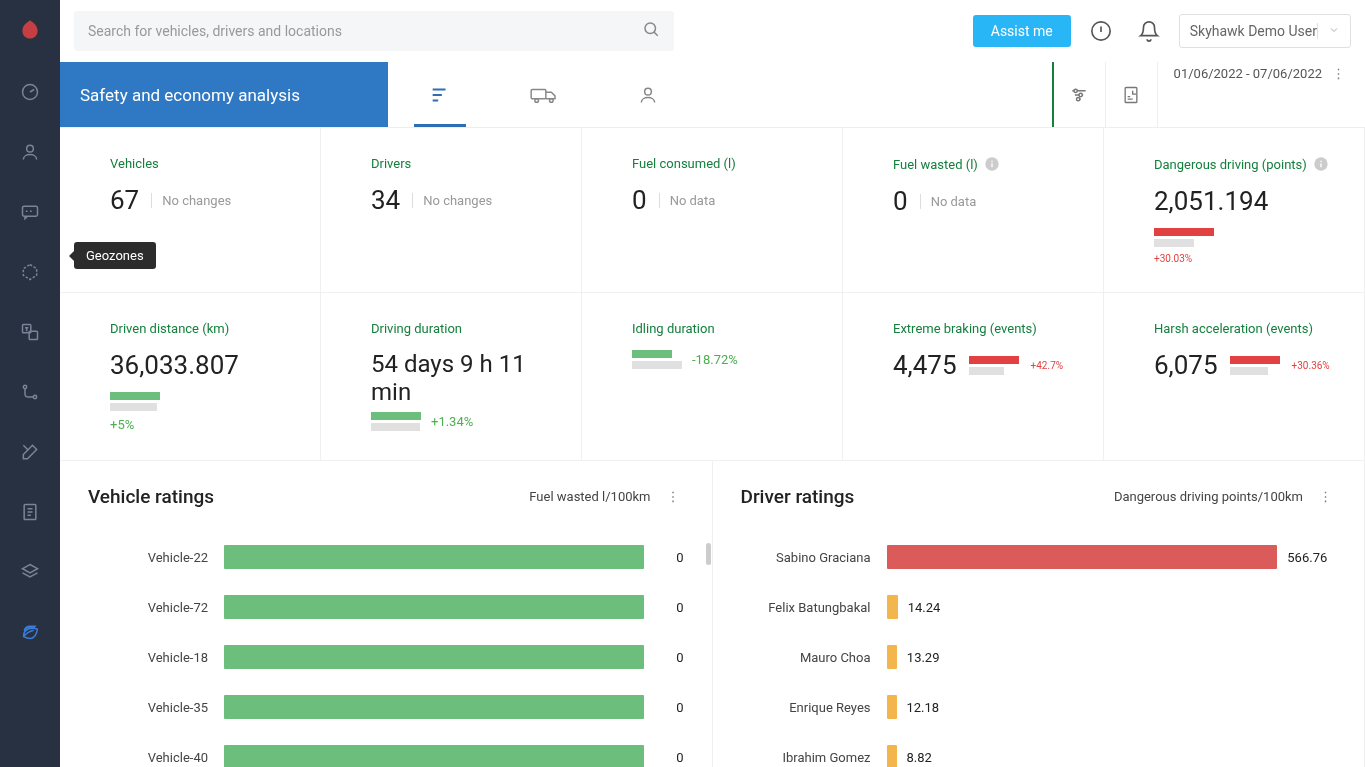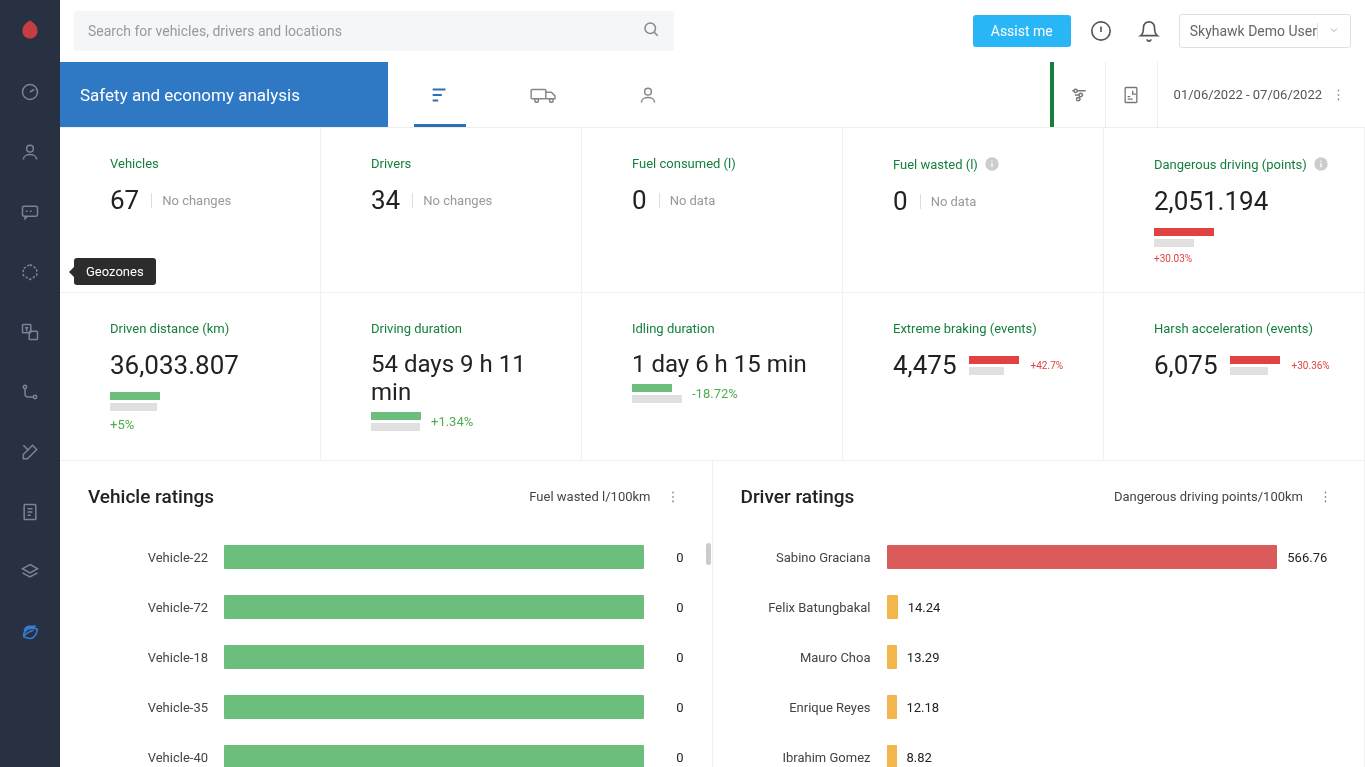--- a/index.html
+++ b/index.html
@@ -19,21 +19,21 @@
 .assist-btn { background: #29b6f6; color: #fff; border: none; padding: 8px 18px; border-radius: 3px; font-size: 14px; cursor: pointer; }
 .top-icon { width: 36px; height: 36px; display: flex; align-items: center; justify-content: center; color: #555; cursor: pointer; }
 .user-select { display: flex; align-items: center; border: 1px solid #e0e0e0; border-radius: 3px; padding: 8px 10px; color: #666; font-size: 14px; cursor: pointer; }
 
 .subheader { position: fixed; left: 60px; top: 62px; right: 0; height: 66px; display: flex; align-items: stretch; background: #fff; border-bottom: 1px solid #eee; z-index: 4; }
 .page-title-box { width: 328px; background: #2f78c4; color: #fff; display: flex; align-items: center; padding-left: 20px; font-size: 17px; font-weight: 400; }
 .subtabs { display: flex; align-items: stretch; }
 .subtab { width: 104px; display: flex; align-items: center; justify-content: center; color: #888; cursor: pointer; position: relative; }
 .subtab.active { color: #2f6db5; }
 .subtab.active::after { content: ''; position: absolute; bottom: 0; left: 26px; right: 26px; height: 3px; background: #2f6db5; }
-.subheader-right { margin-left: auto; display: flex; align-items: center; border-left: 4px solid #15803d; }
+.subheader-right { margin-left: auto; display: flex; align-items: flex-start; border-left: 2px solid #15803d; }
 .filter-icon { width: 52px; display: flex; align-items: center; justify-content: center; color: #777; cursor: pointer; border-right: 1px solid #eee; height: 100%; }
 .date-range { padding: 0 16px; color: #555; font-size: 13px; display: flex; align-items: center; gap: 6px; }
 
 .content { position: absolute; left: 60px; top: 128px; right: 0; bottom: 0; overflow-y: auto; background: #fcfcfc; }
 
 .metrics { display: grid; grid-template-columns: repeat(5, 1fr); }
 .metric { padding: 28px 24px 28px 50px; border-right: 1px solid #f0f0f0; border-bottom: 1px solid #f0f0f0; background: #fff; }
 .metric:first-child, .metric:nth-child(6){ padding-left: 50px; }
 .metric-label { font-size: 13px; color: #15803d; margin-bottom: 14px; display: flex; align-items: center; gap: 6px; text-align: center; }
 .metric-row { display: flex; align-items: center; gap: 12px; flex-wrap: wrap; }
@@ -57,21 +57,21 @@
 .rating-row { display: flex; align-items: center; height: 50px; gap: 16px; }
 .rating-label { width: 120px; text-align: right; font-size: 13px; color: #444; }
 .driver-label { width: 130px; text-align: right; font-size: 13px; color: #444; }
 .rating-bar-wrap { flex: 1; height: 24px; display: flex; align-items: center; }
 .rating-bar { height: 24px; border-radius: 1px; }
 .rating-bar.green { background: #6cbe7c; }
 .rating-bar.red { background: #db5a5a; }
 .rating-bar.yellow { background: #f2b64c; }
 .rating-val { width: 56px; font-size: 13px; color: #222; text-align: left; }
 
-.tooltip { position: absolute; left: 74px; top: 258px; background: #2c2c2c; color: #fff; font-size: 13px; padding: 6px 12px; border-radius: 3px; z-index: 20; }
+.tooltip { position: absolute; left: 74px; top: 242px; background: #2c2c2c; color: #fff; font-size: 13px; padding: 6px 12px; border-radius: 3px; z-index: 20; }
 .tooltip::before { content: ''; position: absolute; left: -5px; top: 50%; transform: translateY(-50%); border: 5px solid transparent; border-right-color: #2c2c2c; border-left: none; }
 
 .metric-line2 { display: flex; align-items: center; gap: 10px; margin-top: 6px; }
 
 .scroll-stub { position: absolute; right: 1px; top: 505px; width: 5px; height: 22px; background: #ccc; border-radius: 3px; }
 </style>
 </head>
 <body>
 
 <div class="sidebar">
@@ -301,21 +301,20 @@
       <div class="metric-line2">
         <span class="bars">
             <span class="bar top" style="width:50px"></span>
             <span class="bar bot" style="width:49px"></span>
           </span>
         <span class="metric-delta-pos">+1.34%</span>
       </div>
     </div>
     <div class="metric">
       <div class="metric-label">Idling duration</div>
-      <div><span class="metric-value" style="font-size:24px">1 day 6 h 15 min</span></div>
       <div class="metric-line2">
         <span class="bars">
             <span class="bar top" style="width:40px"></span>
             <span class="bar bot" style="width:50px"></span>
           </span>
         <span class="metric-delta-pos">-18.72%</span>
       </div>
     </div>
     <div class="metric">
       <div class="metric-label">Extreme braking (events)</div>

